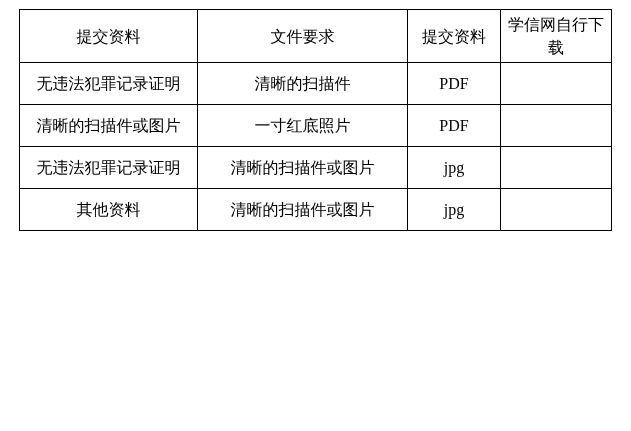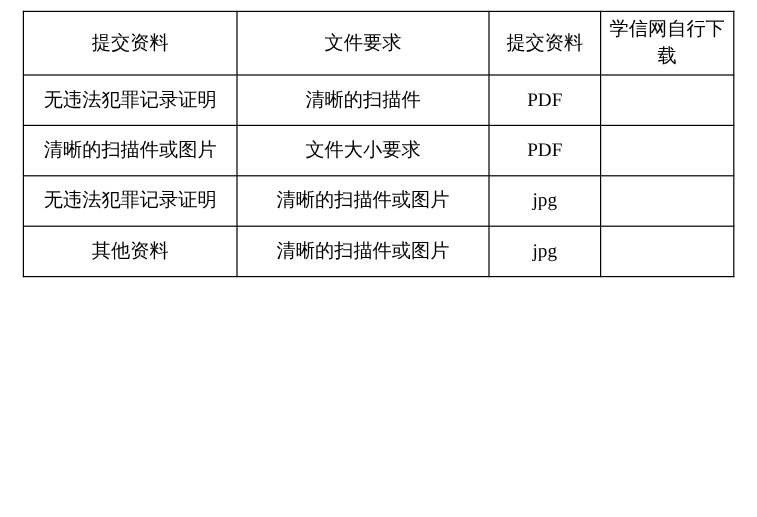--- a/index.html
+++ b/index.html
@@ -89,21 +89,21 @@
 
       <tr class="normal">
         <td>无违法犯罪记录证明</td>
         <td>清晰的扫描件</td>
         <td>PDF</td>
         <td></td>
       </tr>
 
       <tr class="normal">
         <td>清晰的扫描件或图片</td>
-        <td>文件大小要求</td>
+        <td>一寸红底照片</td>
         <td>PDF</td>
         <td></td>
       </tr>
 
       <tr class="normal">
         <td>无违法犯罪记录证明</td>
         <td>清晰的扫描件或图片</td>
         <td>jpg</td>
         <td></td>
       </tr>

